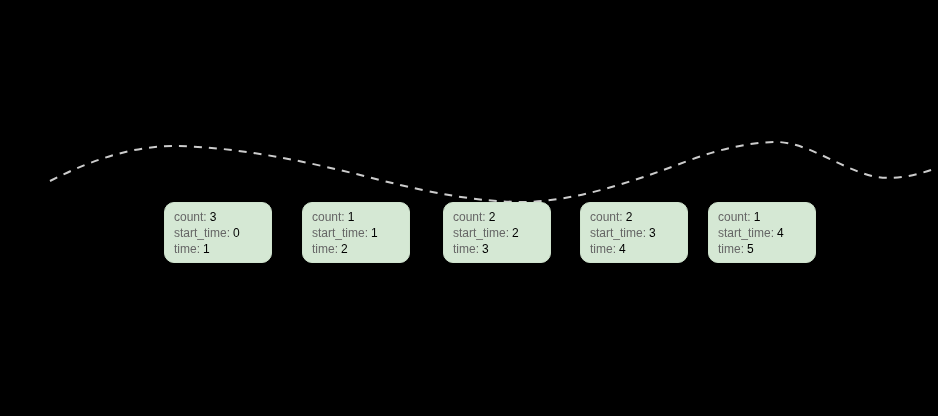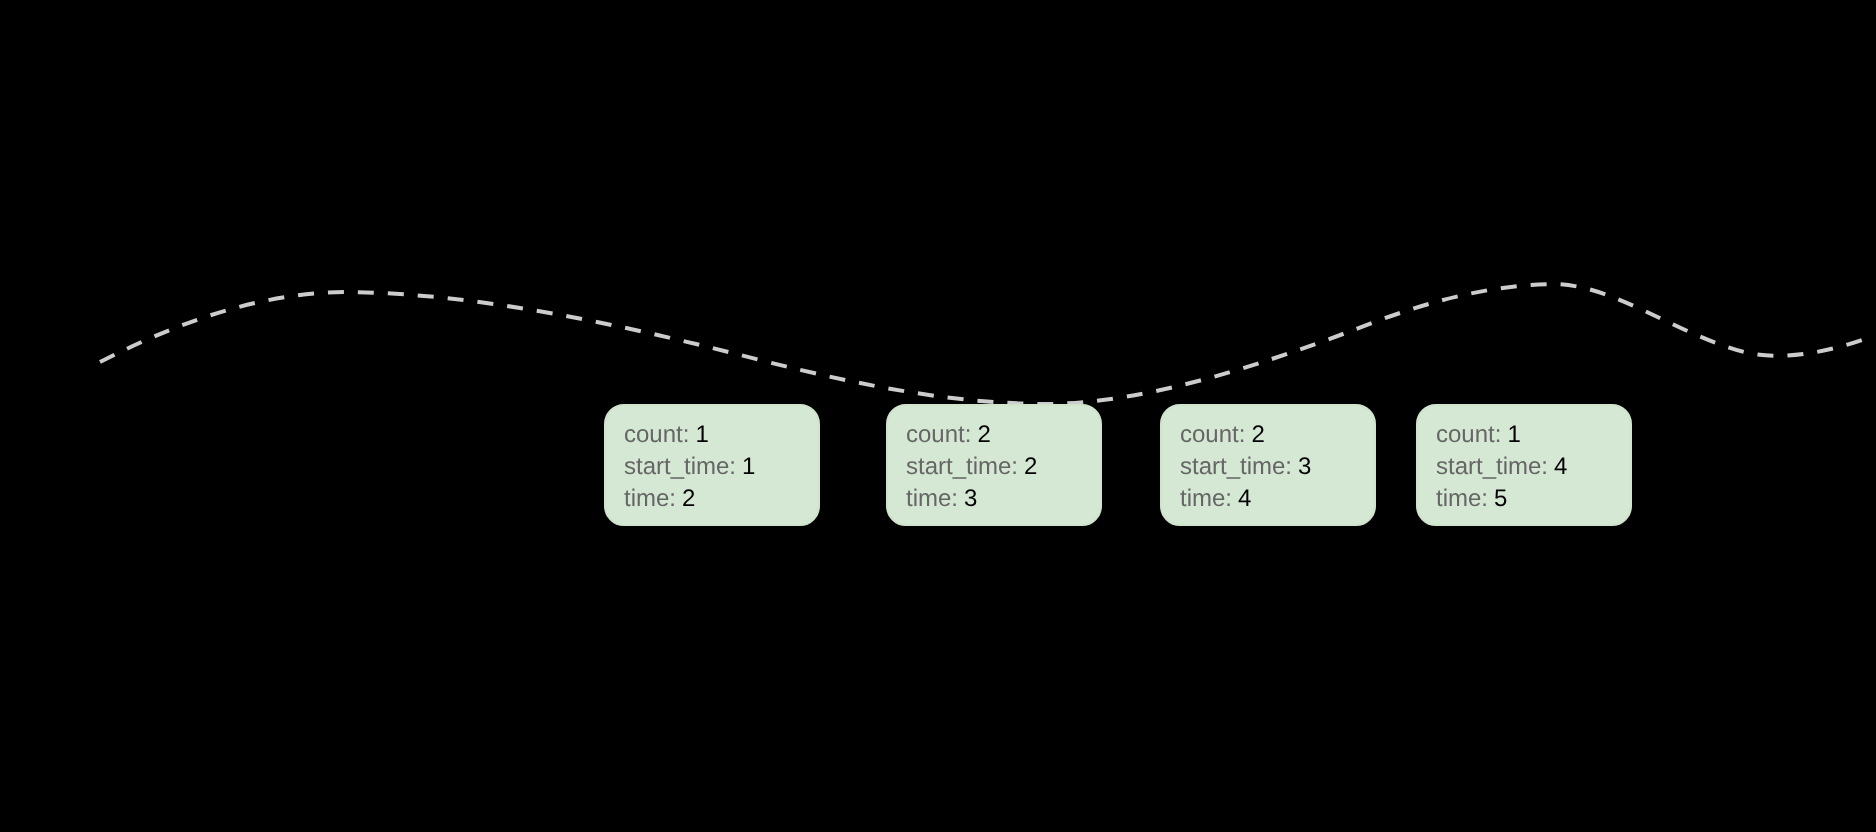--- a/index.html
+++ b/index.html
@@ -52,20 +52,25 @@
 </style>
 </head>
 <body>
 
 <div class="stage">
 
   <svg class="curve-svg" viewBox="0 0 938 416">
     <path class="curve-path" d="M 50 181 C 95 158 135 146 175 146 C 240 147 310 162 380 180 C 435 194 480 202 525 202 C 575 201 630 183 690 160 C 720 149 750 142 778 142 C 808 143 838 167 872 176 C 893 181 917 175 934 169" stroke="#cccccc"></path>
   </svg>
 
+  <div class="card" style="left:164px">
+    <div class="row"><span>count:</span><span class="val">3</span></div>
+    <div class="row"><span>start_time:</span><span class="val">0</span></div>
+    <div class="row"><span>time:</span><span class="val">1</span></div>
+  </div>
 
   <div class="card" style="left:302px">
     <div class="row"><span>count:</span><span class="val">1</span></div>
     <div class="row"><span>start_time:</span><span class="val">1</span></div>
     <div class="row"><span>time:</span><span class="val">2</span></div>
   </div>
 
   <div class="card" style="left:443px">
     <div class="row"><span>count:</span><span class="val">2</span></div>
     <div class="row"><span>start_time:</span><span class="val">2</span></div>

